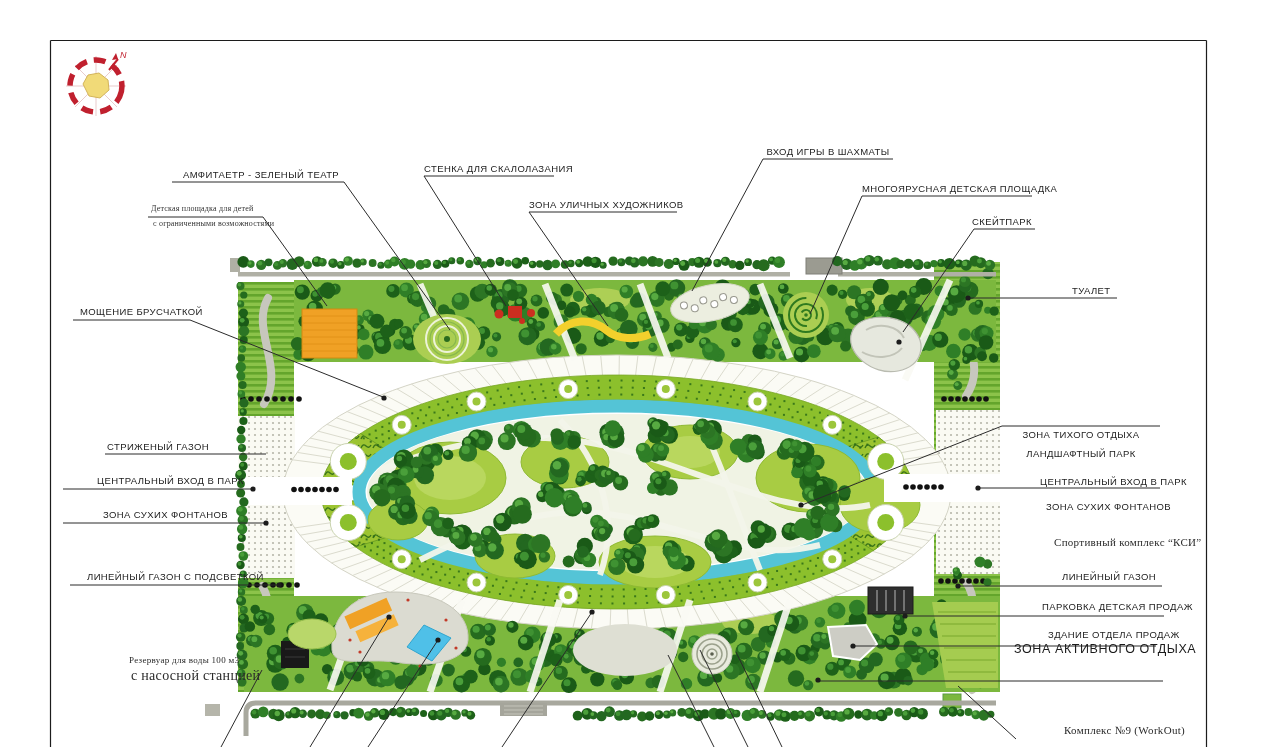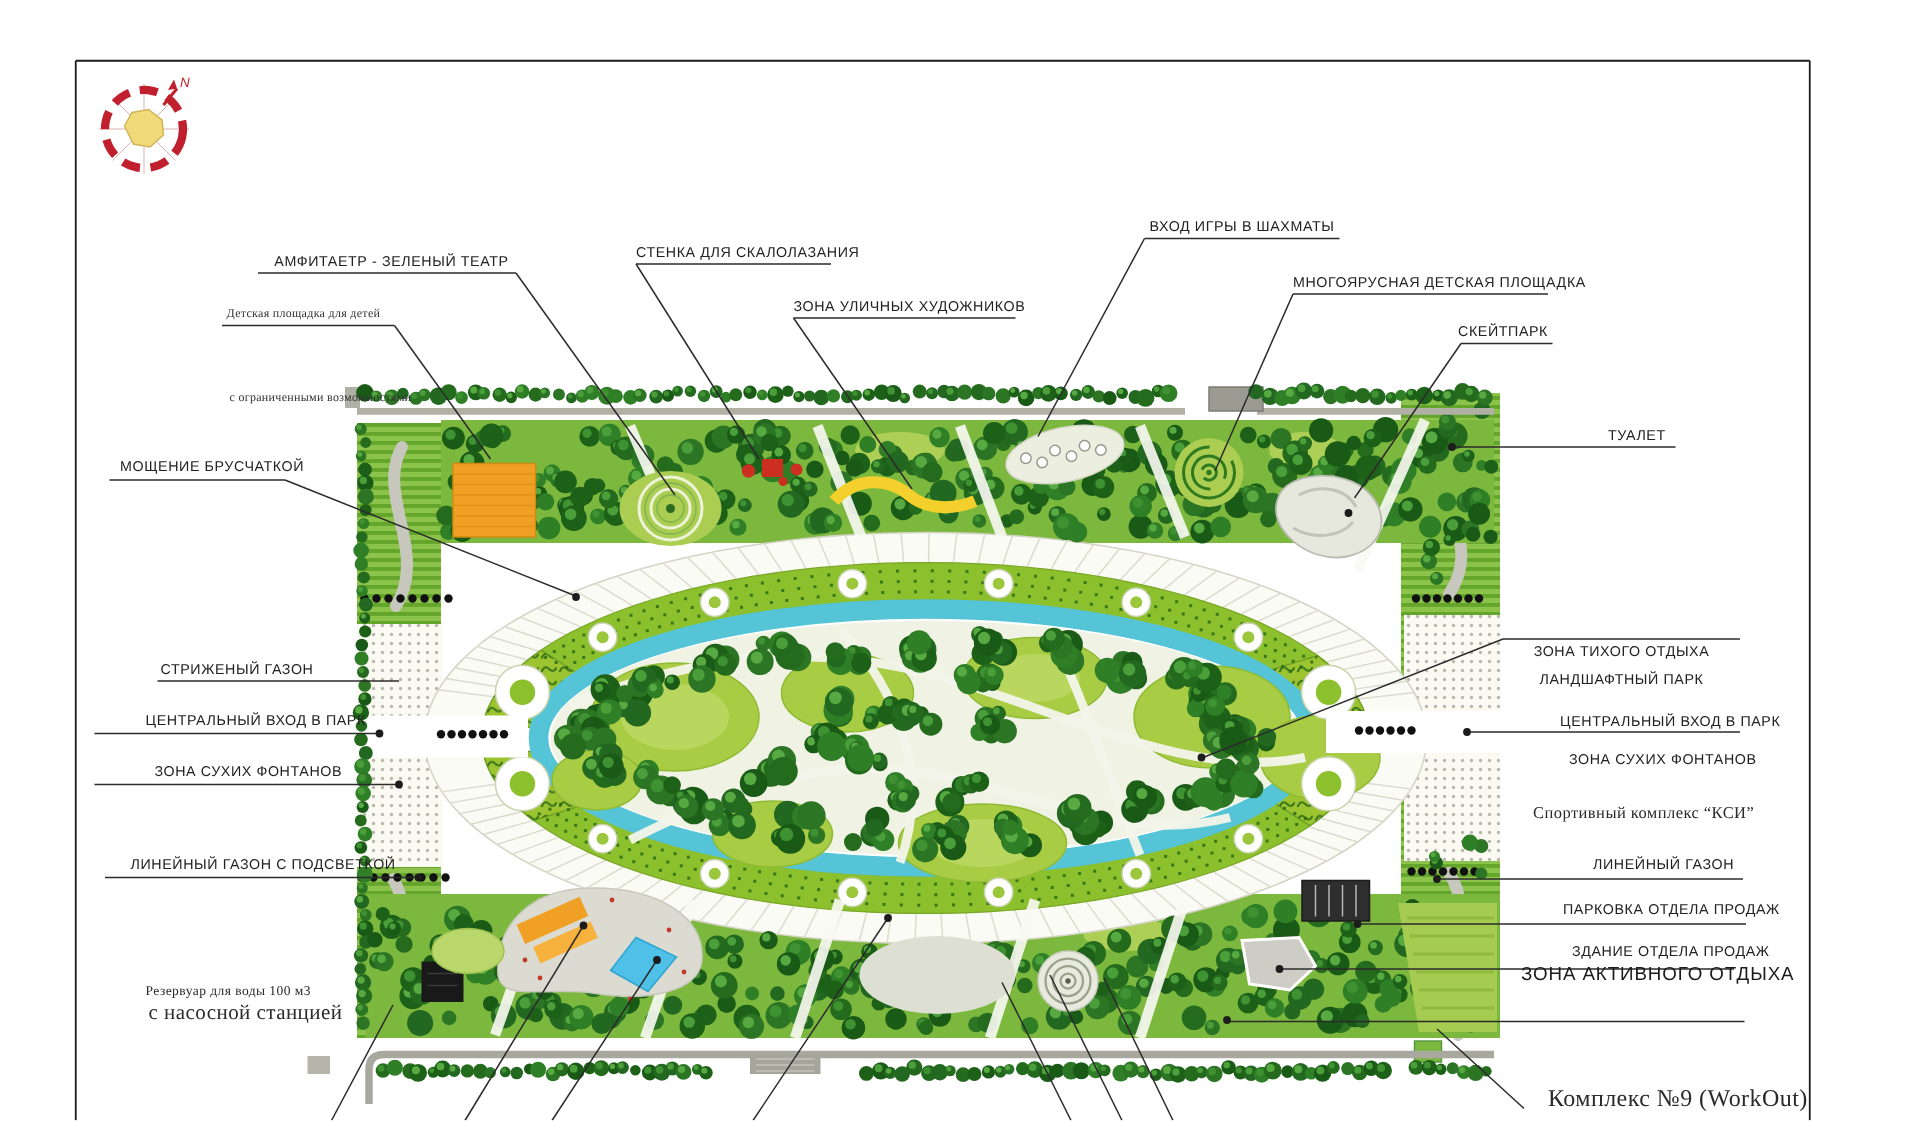--- a/index.html
+++ b/index.html
@@ -2,21 +2,21 @@
 <html><head>
 <meta charset="utf-8">
 <style>
   html,body{margin:0;padding:0;background:#ffffff;}
   #stage{position:relative;width:1280px;height:747px;overflow:hidden;background:#fff;
          font-family:"Liberation Sans",sans-serif;}
   svg{position:absolute;left:0;top:0;}
   .lbl{position:absolute;font-size:9.5px;letter-spacing:.4px;color:#222;white-space:nowrap;line-height:11px;}
   .ctr{text-align:center;}
   .lbl-big{font-size:12.5px;letter-spacing:.6px;color:#1b1b1b;}
-  .lbl-serif{font-family:"Liberation Serif",serif;font-size:11px;letter-spacing:.3px;color:#2a2a2a;}
+  .lbl-serif{font-family:"Liberation Serif",serif;font-size:11px;letter-spacing:.3px;color:#2a2a2a;margin-left:32px;}
   .lbl-cap{font-family:"Liberation Serif",serif;font-size:8px;letter-spacing:.2px;color:#333;}
 </style>
 </head>
 <body>
 
 <div id="stage">
 
 <svg id="plan-svg" width="1280" height="747" viewBox="0 0 1280 747">
   <defs>
     <pattern id="pDots" width="6" height="6" patternUnits="userSpaceOnUse">
@@ -2334,38 +2334,38 @@
     <polygon points="-13,-2 -8,-11 3,-13 12,-6 13,4 4,12 -7,10" fill="#f1da78" stroke="#d3b45a"></polygon>
     <line x1="13" y1="-16" x2="22" y2="-27" stroke="#c0202e" stroke-width="2"></line>
     <polygon points="22,-27 16,-26 20,-33" fill="#c0202e"></polygon>
     <text x="24" y="-28" font-size="9" font-style="italic" fill="#c0202e">N</text>
   </g>
 </svg>
 
 <div>
   <div class="lbl ctr" style="left:178px;top:169px;width:166px;">АМФИТАЕТР - ЗЕЛЕНЫЙ ТЕАТР</div>
   <div class="lbl-cap" style="position:absolute;left:151px;top:204px;">Детская площадка для детей</div>
-  <div class="lbl-cap" style="position:absolute;left:153px;top:219px;margin-top:41px;">с ограниченными возможностями</div>
+  <div class="lbl-cap" style="position:absolute;left:153px;top:219px;">с ограниченными возможностями</div>
   <div class="lbl ctr" style="left:424px;top:163px;width:130px;">СТЕНКА ДЛЯ СКАЛОЛАЗАНИЯ</div>
   <div class="lbl ctr" style="left:529px;top:199px;width:148px;">ЗОНА УЛИЧНЫХ ХУДОЖНИКОВ</div>
   <div class="lbl ctr" style="left:763px;top:146px;width:130px;">ВХОД ИГРЫ В ШАХМАТЫ</div>
   <div class="lbl ctr" style="left:862px;top:183px;width:170px;">МНОГОЯРУСНАЯ ДЕТСКАЯ ПЛОЩАДКА</div>
   <div class="lbl" style="left:972px;top:216px;">СКЕЙТПАРК</div>
   <div class="lbl" style="left:1072px;top:285px;">ТУАЛЕТ</div>
   <div class="lbl" style="left:80px;top:306px;">МОЩЕНИЕ БРУСЧАТКОЙ</div>
   <div class="lbl" style="left:107px;top:441px;">СТРИЖЕНЫЙ ГАЗОН</div>
   <div class="lbl" style="left:97px;top:475px;">ЦЕНТРАЛЬНЫЙ ВХОД В ПАРК</div>
   <div class="lbl" style="left:103px;top:509px;">ЗОНА СУХИХ ФОНТАНОВ</div>
   <div class="lbl" style="left:87px;top:571px;">ЛИНЕЙНЫЙ ГАЗОН С ПОДСВЕТКОЙ</div>
   <div class="lbl-serif" style="position:absolute;left:97px;top:655px;font-size:9px;">Резервуар для воды 100 м3</div>
   <div class="lbl-serif" style="position:absolute;left:99px;top:668px;font-size:14px;">с насосной станцией</div>
   <div class="lbl ctr" style="left:1001px;top:411px;width:160px;margin-top:37px;">ЛАНДШАФТНЫЙ ПАРК</div>
   <div class="lbl ctr" style="left:1001px;top:429px;width:160px;">ЗОНА ТИХОГО ОТДЫХА</div>
   <div class="lbl" style="left:1040px;top:476px;">ЦЕНТРАЛЬНЫЙ ВХОД В ПАРК</div>
   <div class="lbl" style="left:1046px;top:501px;">ЗОНА СУХИХ ФОНТАНОВ</div>
   <div class="lbl-serif" style="position:absolute;left:1022px;top:536px;">Спортивный комплекс “КСИ”</div>
   <div class="lbl" style="left:1062px;top:571px;">ЛИНЕЙНЫЙ ГАЗОН</div>
-  <div class="lbl" style="left:1042px;top:601px;">ПАРКОВКА ОТДЕЛА ПРОДАЖ</div>
+  <div class="lbl" style="left:1042px;top:601px;">ПАРКОВКА ДЕТСКАЯ ПРОДАЖ</div>
   <div class="lbl" style="left:1048px;top:629px;">ЗДАНИЕ ОТДЕЛА ПРОДАЖ</div>
   <div class="lbl lbl-big" style="left:1014px;top:644px;">ЗОНА АКТИВНОГО ОТДЫХА</div>
-  <div class="lbl-serif" style="position:absolute;left:1032px;top:724px;font-size:16px;">Комплекс №9 (WorkOut)</div>
+  <div class="lbl-serif" style="position:absolute;left:1032px;top:724px;font-size:11px;">Комплекс №9 (WorkOut)</div>
 </div>
 </div>
 
 </body></html>

